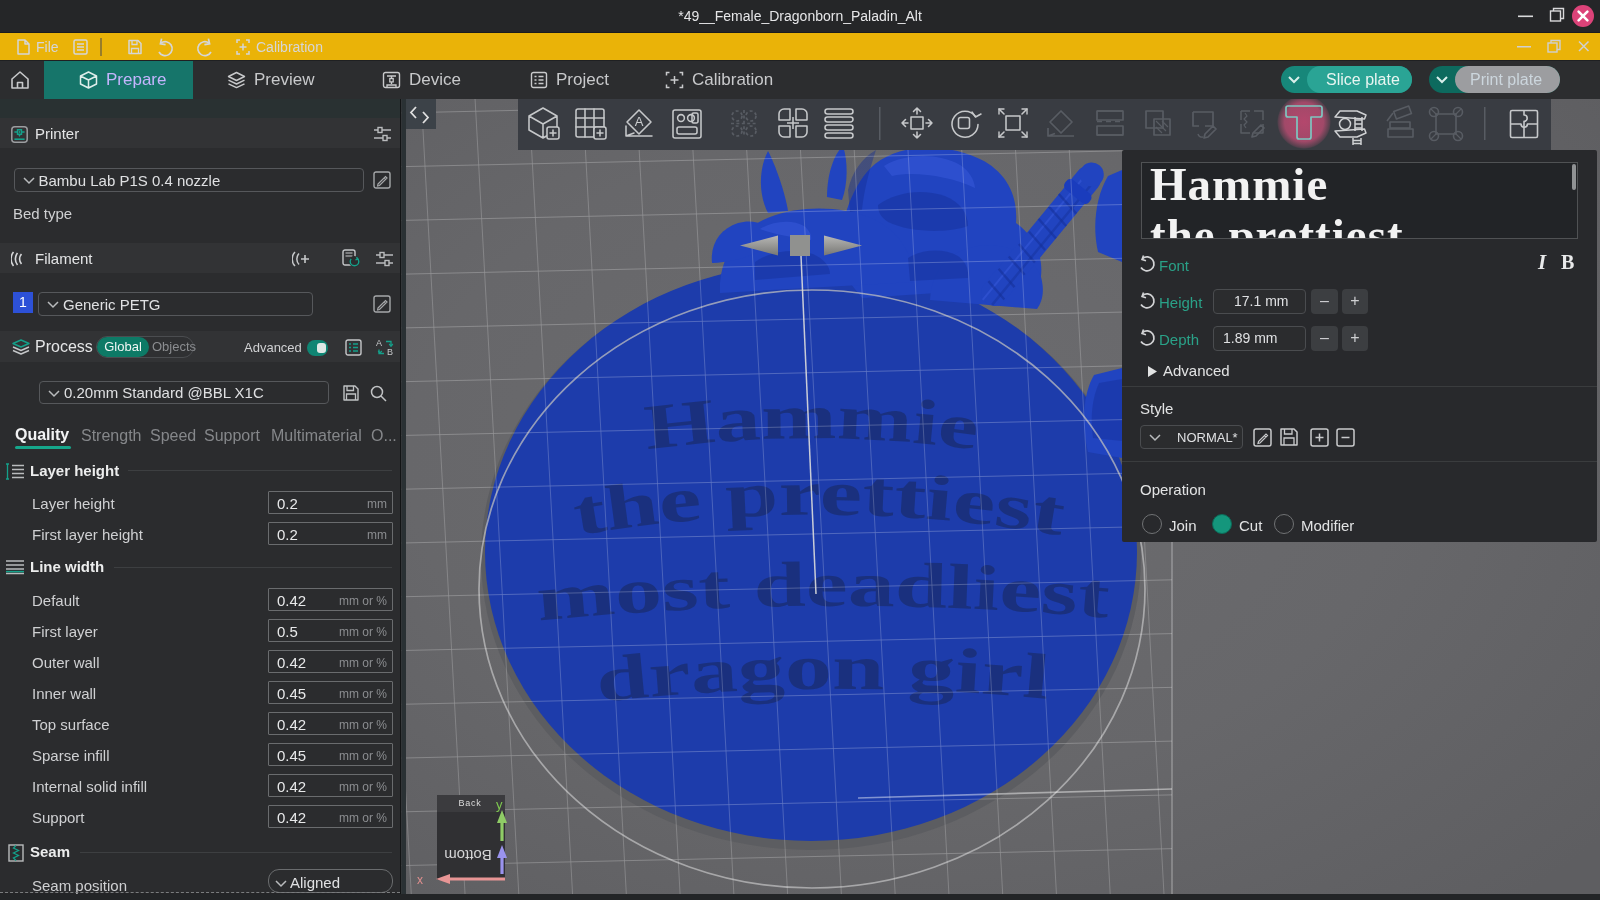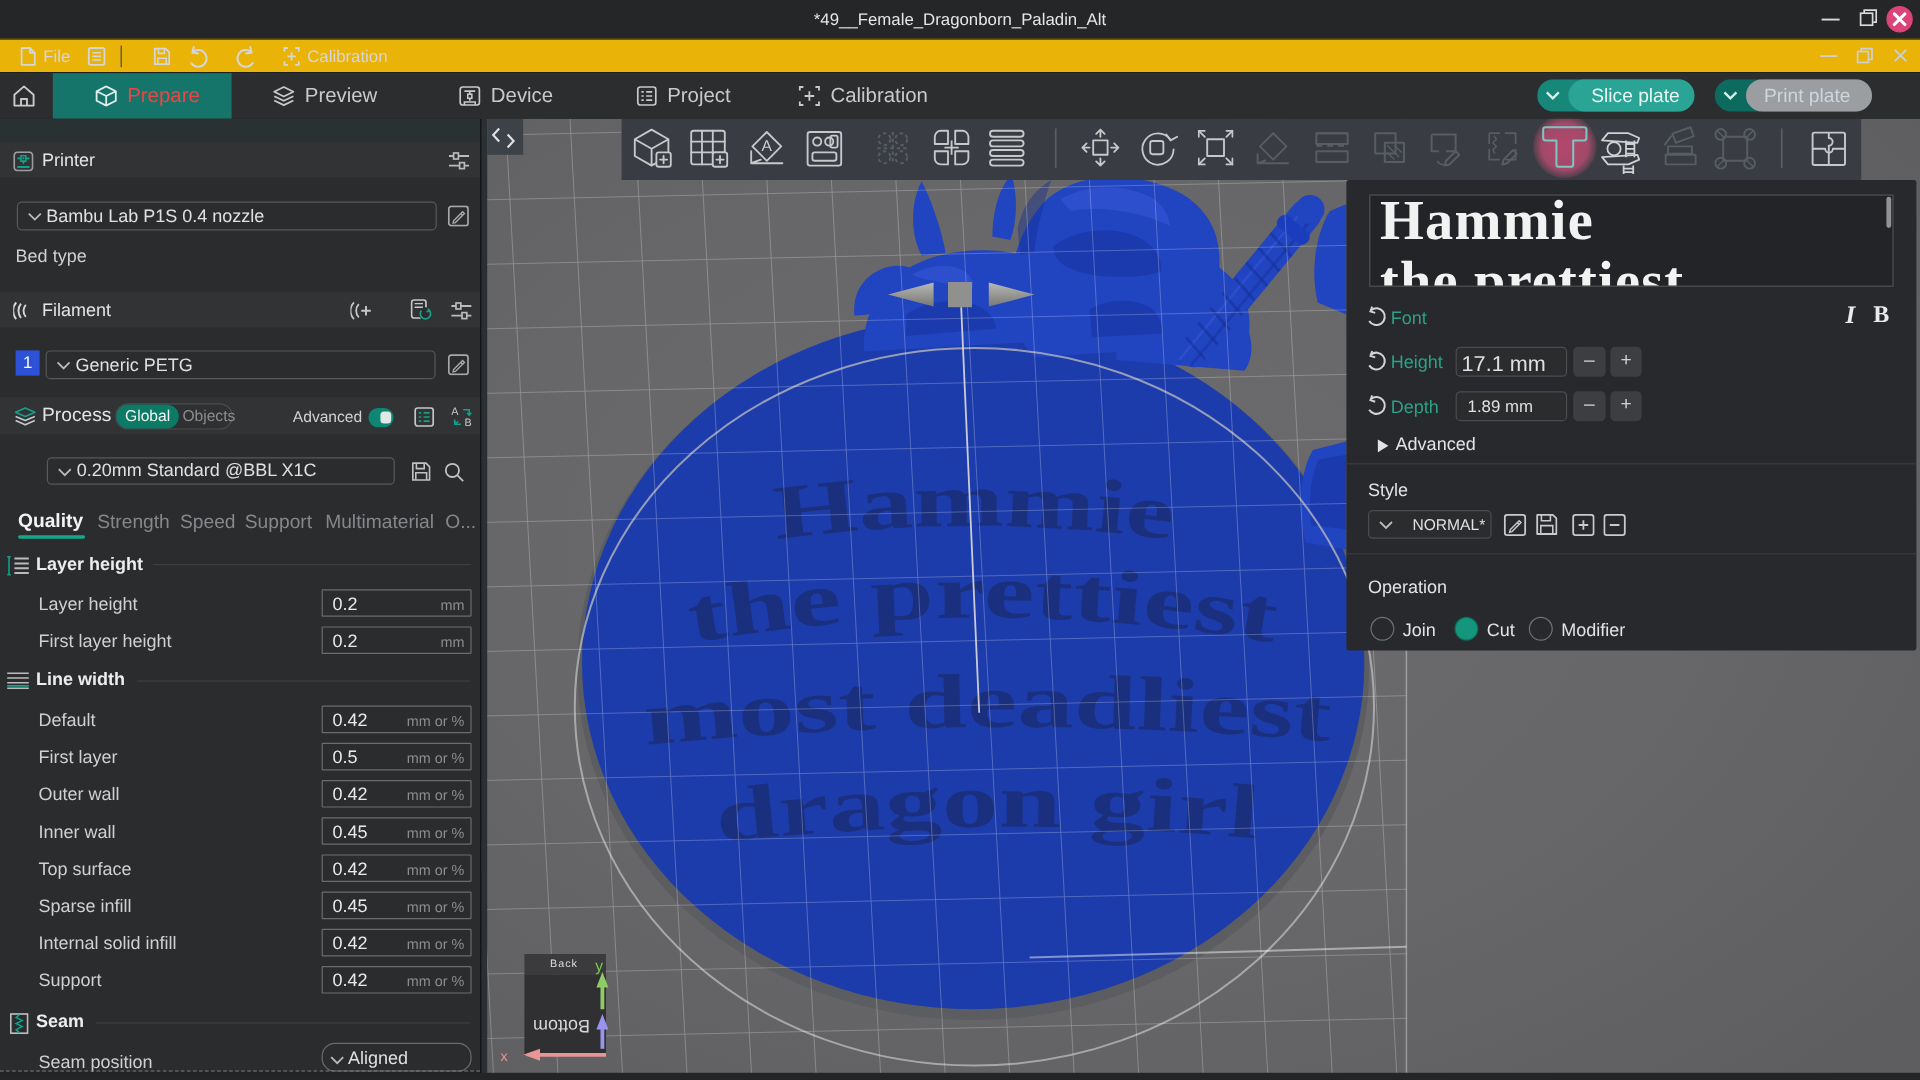--- a/index.html
+++ b/index.html
@@ -70,21 +70,21 @@
   </svg>
 </div>
 <div id="tabbar">
   <svg class="abs" style="left:10px;top:9px" width="22" height="20" viewBox="0 0 22 20">
     <path d="M2,9 L10,2 L18,9 V18 H2 Z M7.5,18 V12.5 h5 V18" fill="none" stroke="#c8c9cb" stroke-width="1.6" stroke-linejoin="round"></path>
   </svg>
   <div class="abs" style="left:44px;top:0;width:149px;height:38px;background:#16756a"></div>
   <svg class="abs" style="left:79px;top:10px" width="19" height="18" viewBox="0 0 19 18">
     <path d="M9.5,1 L17.5,5 V13 L9.5,17 L1.5,13 V5 Z M1.5,5 L9.5,9 L17.5,5 M9.5,9 V17" fill="none" stroke="#dfeeeb" stroke-width="1.5" stroke-linejoin="round"></path>
   </svg>
-  <div class="tab" style="left:106px;color:#ef4444;">Prepare</div>
+  <div class="tab" style="left:106px;color:#c4b5fd;">Prepare</div>
   <svg class="abs" style="left:227px;top:10px" width="19" height="18" viewBox="0 0 19 18">
     <path d="M1.5,5.5 L9.5,1.5 L17.5,5.5 L9.5,9.5 Z" fill="none" stroke="#c8c9cb" stroke-width="1.4" stroke-linejoin="round"></path>
     <path d="M1.5,9.2 L9.5,13 L17.5,9.2 M1.5,12.8 L9.5,16.6 L17.5,12.8" fill="none" stroke="#c8c9cb" stroke-width="1.4" stroke-linejoin="round"></path>
   </svg>
   <div class="tab" style="left:254px;">Preview</div>
   <svg class="abs" style="left:382px;top:10px" width="19" height="18" viewBox="0 0 19 18">
     <rect x="1.5" y="1.5" width="16" height="15" rx="2" fill="none" stroke="#c8c9cb" stroke-width="1.4"></rect>
     <path d="M5,5 h9 M9.5,5 v3" stroke="#c8c9cb" stroke-width="1.4"></path>
     <rect x="7.8" y="7.5" width="3.4" height="3.4" fill="none" stroke="#c8c9cb" stroke-width="1.3"></rect>
     <path d="M9.5,11 L9.5,13" stroke="#c8c9cb" stroke-width="1.4"></path>
@@ -416,21 +416,21 @@
     <circle cx="12.5" cy="12.5" r="4.3" fill="none" stroke="#14a08a" stroke-width="1.4" stroke-dasharray="16 6"></circle>
     <path d="M14.5,8.2 l1.5,2 l-2.6,0.6" fill="none" stroke="#14a08a" stroke-width="1.2"></path>
   </svg>
   <svg class="abs" style="left:376px;top:152px" width="17" height="16" viewBox="0 0 17 16">
     <path d="M0,4 h4 M8,4 h9 M0,12 h9 M13,12 h4" stroke="#b9bbbd" stroke-width="1.5"></path>
     <rect x="4" y="1.5" width="4" height="5" fill="none" stroke="#b9bbbd" stroke-width="1.4"></rect>
     <rect x="9" y="9.5" width="4" height="5" fill="none" stroke="#b9bbbd" stroke-width="1.4"></rect>
   </svg>
   <div class="abs" style="left:13px;top:193px;width:20px;height:21px;background:#2d51d7;color:#fff;
        font-size:14px;text-align:center;line-height:21px;">1</div>
-  <div class="combo" style="left:38px;top:193px;width:325px;height:24px;">
+  <div class="combo" style="left:38px;top:193px;width:275px;height:24px;">
     <svg class="abs" style="left:8px;top:8px" width="12" height="8">
         <path d="M1,1 l5,5 l5,-5" fill="none" stroke="#b9bbbd" stroke-width="1.5"></path>
       </svg>
     <div class="abs" style="left:24px;top:3px;">Generic PETG</div>
   </div>
   <svg class="abs" style="left:373px;top:196px" width="18" height="18" viewBox="0 0 18 18">
     <rect x="1" y="1" width="16" height="16" rx="2" fill="none" stroke="#a6a8aa" stroke-width="1.4"></rect>
     <path d="M5,13 L12.5,5.5 L14,7 L6.5,14.5 L4.6,14.9 Z M11,7 l1.5,1.5" fill="none" stroke="#a6a8aa" stroke-width="1.2"></path>
   </svg>
   <div class="sechead" style="top:232px;height:31px;"></div>
@@ -572,21 +572,21 @@
   </svg>
   <div class="abs tealtxt" style="left:37px;top:107px;font-size:15px;">Font</div>
   <div class="abs" style="left:416px;top:100px;color:#e8e9ea;font-size:21px;font-family:'Liberation Serif',serif;font-style:italic;font-weight:bold;">I</div>
   <div class="abs" style="left:439px;top:101px;color:#e8e9ea;font-size:20px;font-family:'Liberation Serif',serif;font-weight:bold;">B</div>
   <svg class="abs" style="left:16px;top:142px" width="19" height="18" viewBox="0 0 19 18">
     <path d="M4.5,3.5 a7,7 0 1 1 -1.5,9" fill="none" stroke="#d2d3d5" stroke-width="1.7"></path>
     <path d="M5.5,0.5 L4,4.5 L8,5.8" fill="none" stroke="#d2d3d5" stroke-width="1.6"></path>
   </svg>
   <div class="abs tealtxt" style="left:37px;top:144px;font-size:15px;">Height</div>
   <div class="combo" style="left:91px;top:139px;width:93px;height:25px;border-color:#4a4c4f;">
-    <div class="abs" style="left:4px;top:3px;font-size:18px;">17.1 mm</div>
+    <div class="abs" style="left:20px;top:3px;font-size:14px;">17.1 mm</div>
   </div>
   <div class="abs" style="left:189px;top:139px;width:27px;height:25px;background:#3c3e41;border-radius:4px;color:#cfd0d2;text-align:center;line-height:23px;font-size:16px;">–</div>
   <div class="abs" style="left:220px;top:139px;width:26px;height:25px;background:#3c3e41;border-radius:4px;color:#cfd0d2;text-align:center;line-height:24px;font-size:16px;">+</div>
   <svg class="abs" style="left:16px;top:179px" width="19" height="18" viewBox="0 0 19 18">
     <path d="M4.5,3.5 a7,7 0 1 1 -1.5,9" fill="none" stroke="#d2d3d5" stroke-width="1.7"></path>
     <path d="M5.5,0.5 L4,4.5 L8,5.8" fill="none" stroke="#d2d3d5" stroke-width="1.6"></path>
   </svg>
   <div class="abs tealtxt" style="left:37px;top:181px;font-size:15px;">Depth</div>
   <div class="combo" style="left:91px;top:176px;width:93px;height:25px;border-color:#4a4c4f;">
     <div class="abs" style="left:9px;top:3px;font-size:14px;">1.89 mm</div>

